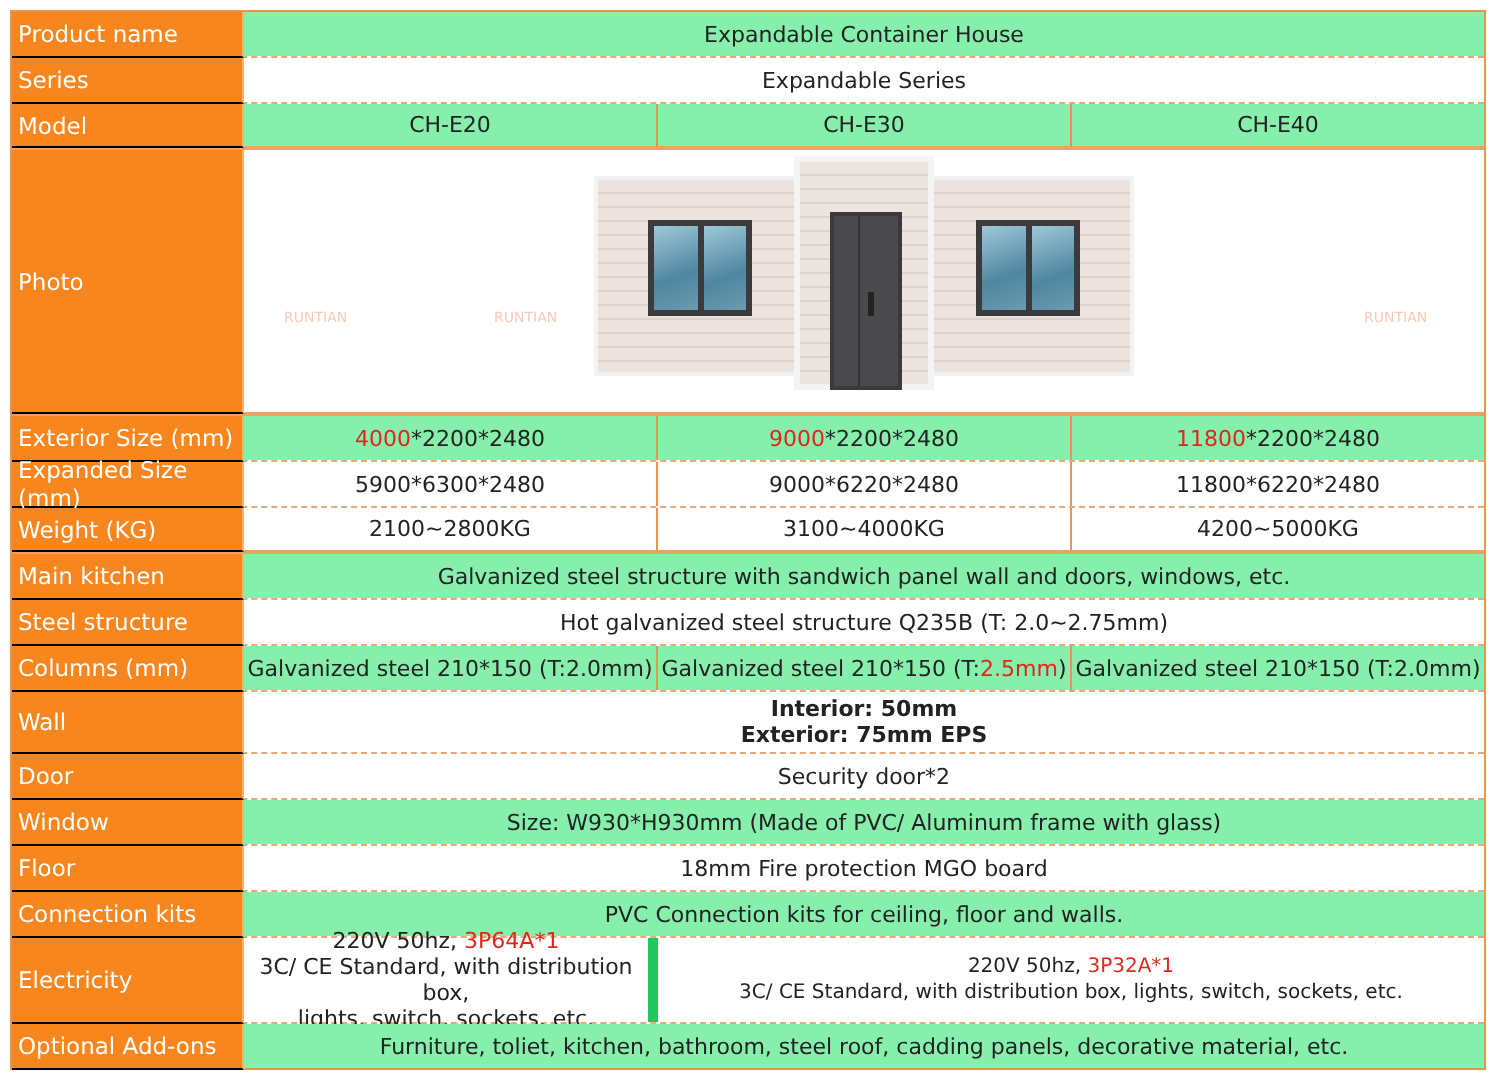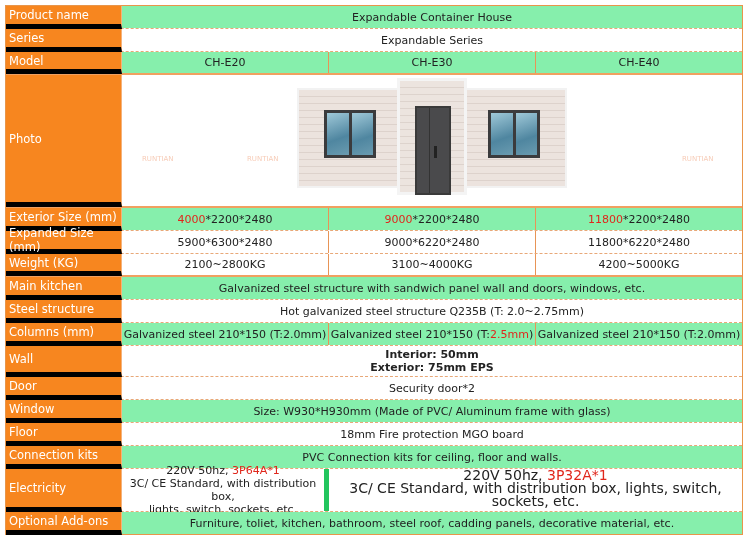--- a/index.html
+++ b/index.html
@@ -6,36 +6,36 @@
   body { width: 750px; height: 540px; position: relative; overflow: hidden;
          font-family: "DejaVu Sans", "Liberation Sans", sans-serif; }
   .sheet { position: absolute; left: 5px; top: 5px; width: 738px; height: 530px;
            border: 1px solid #e8954a; box-sizing: border-box; background: #fff; }
   .row { position: absolute; left: 0; width: 736px; display: flex; box-sizing: border-box;
          border-bottom: 1px dashed #e8a878; }
   .row.solid { border-bottom: 2px solid #f0a060; }
   .label { width: 116px; flex: 0 0 116px; background: #f7861f; color: #ffffff;
            font-size: 11.5px; display: flex; align-items: center; padding-left: 3px;
            box-sizing: border-box; border-right: 1px solid #f5b27a;
-           border-bottom: 5px solid #000000; margin-bottom: -1px; }
+           border-bottom: 1px solid #000000; margin-bottom: -1px; }
   .val { flex: 1 1 auto; display: flex; align-items: center; justify-content: center;
          font-size: 11px; color: #222; text-align: center; position: relative; }
   .peach { background: #86efac; }
   .white { background: #ffffff; }
   .cell3 { flex: 1 1 0; display: flex; align-items: center; justify-content: center;
            height: 100%; border-right: 1px solid #e89456; box-sizing: border-box;
            font-size: 11px; color: #222; }
   .cell3:last-child { border-right: none; }
   .red { color: #e0261b; }
   .multi { flex-direction: column; line-height: 13px; font-weight: bold; }
   .elec-left { flex: 0 0 207px; border-right: 5px solid #22c55e; height: 100%;
                display: flex; flex-direction: column; align-items: center; justify-content: center;
                font-size: 11px; line-height: 13px; color: #222; box-sizing: border-box; }
   .elec-right { flex: 1 1 auto; height: 100%; display: flex; flex-direction: column;
-                align-items: center; font-size: 14px; line-height: 13px; color:#222; }
+                align-items: center; justify-content: center; font-size: 10px; line-height: 13px; color:#222; }
   
   .photo-wrap { position: relative; width: 100%; height: 100%; }
   .house { position: absolute; left: 175px; top: 3px; width: 270px; height: 117px; }
   .wing { position: absolute; top: 10px; height: 100px; background: #ebe1dc;
           border: 2px solid #f2f2f2; box-sizing: border-box;
           background-image: repeating-linear-gradient(to bottom, #ece3de 0px, #ece3de 6px, #ddd2cc 6px, #ddd2cc 7px); }
   .wing.left { left: 0; width: 105px; }
   .wing.right { right: 0; width: 105px; }
   .core { position: absolute; left: 100px; top: 0; width: 70px; height: 117px;
           background: #ebe3de; border: 3px solid #f4f4f4; box-sizing: border-box;

